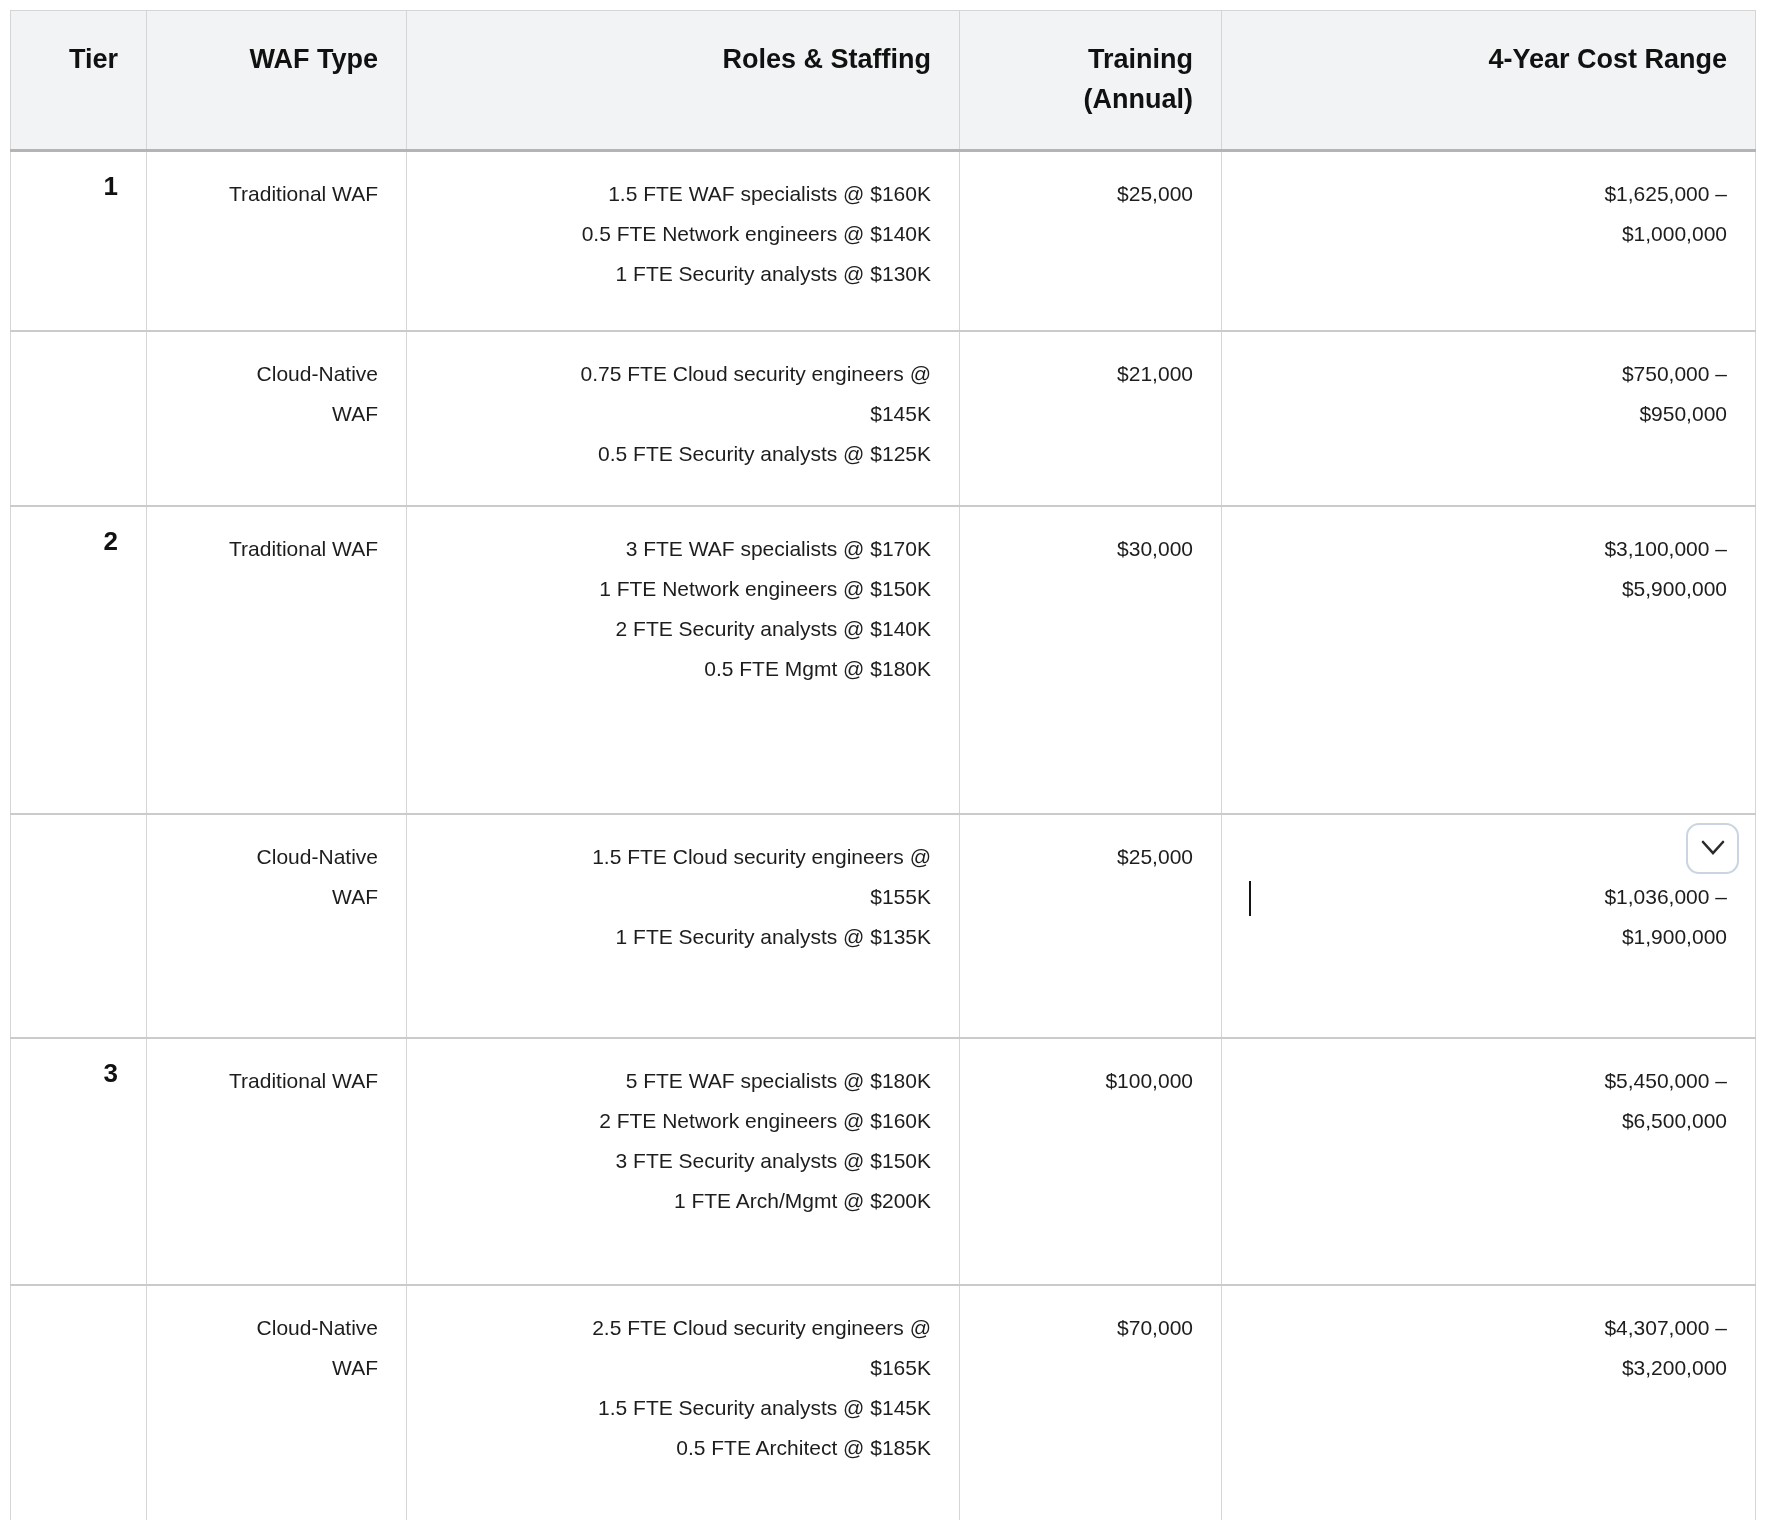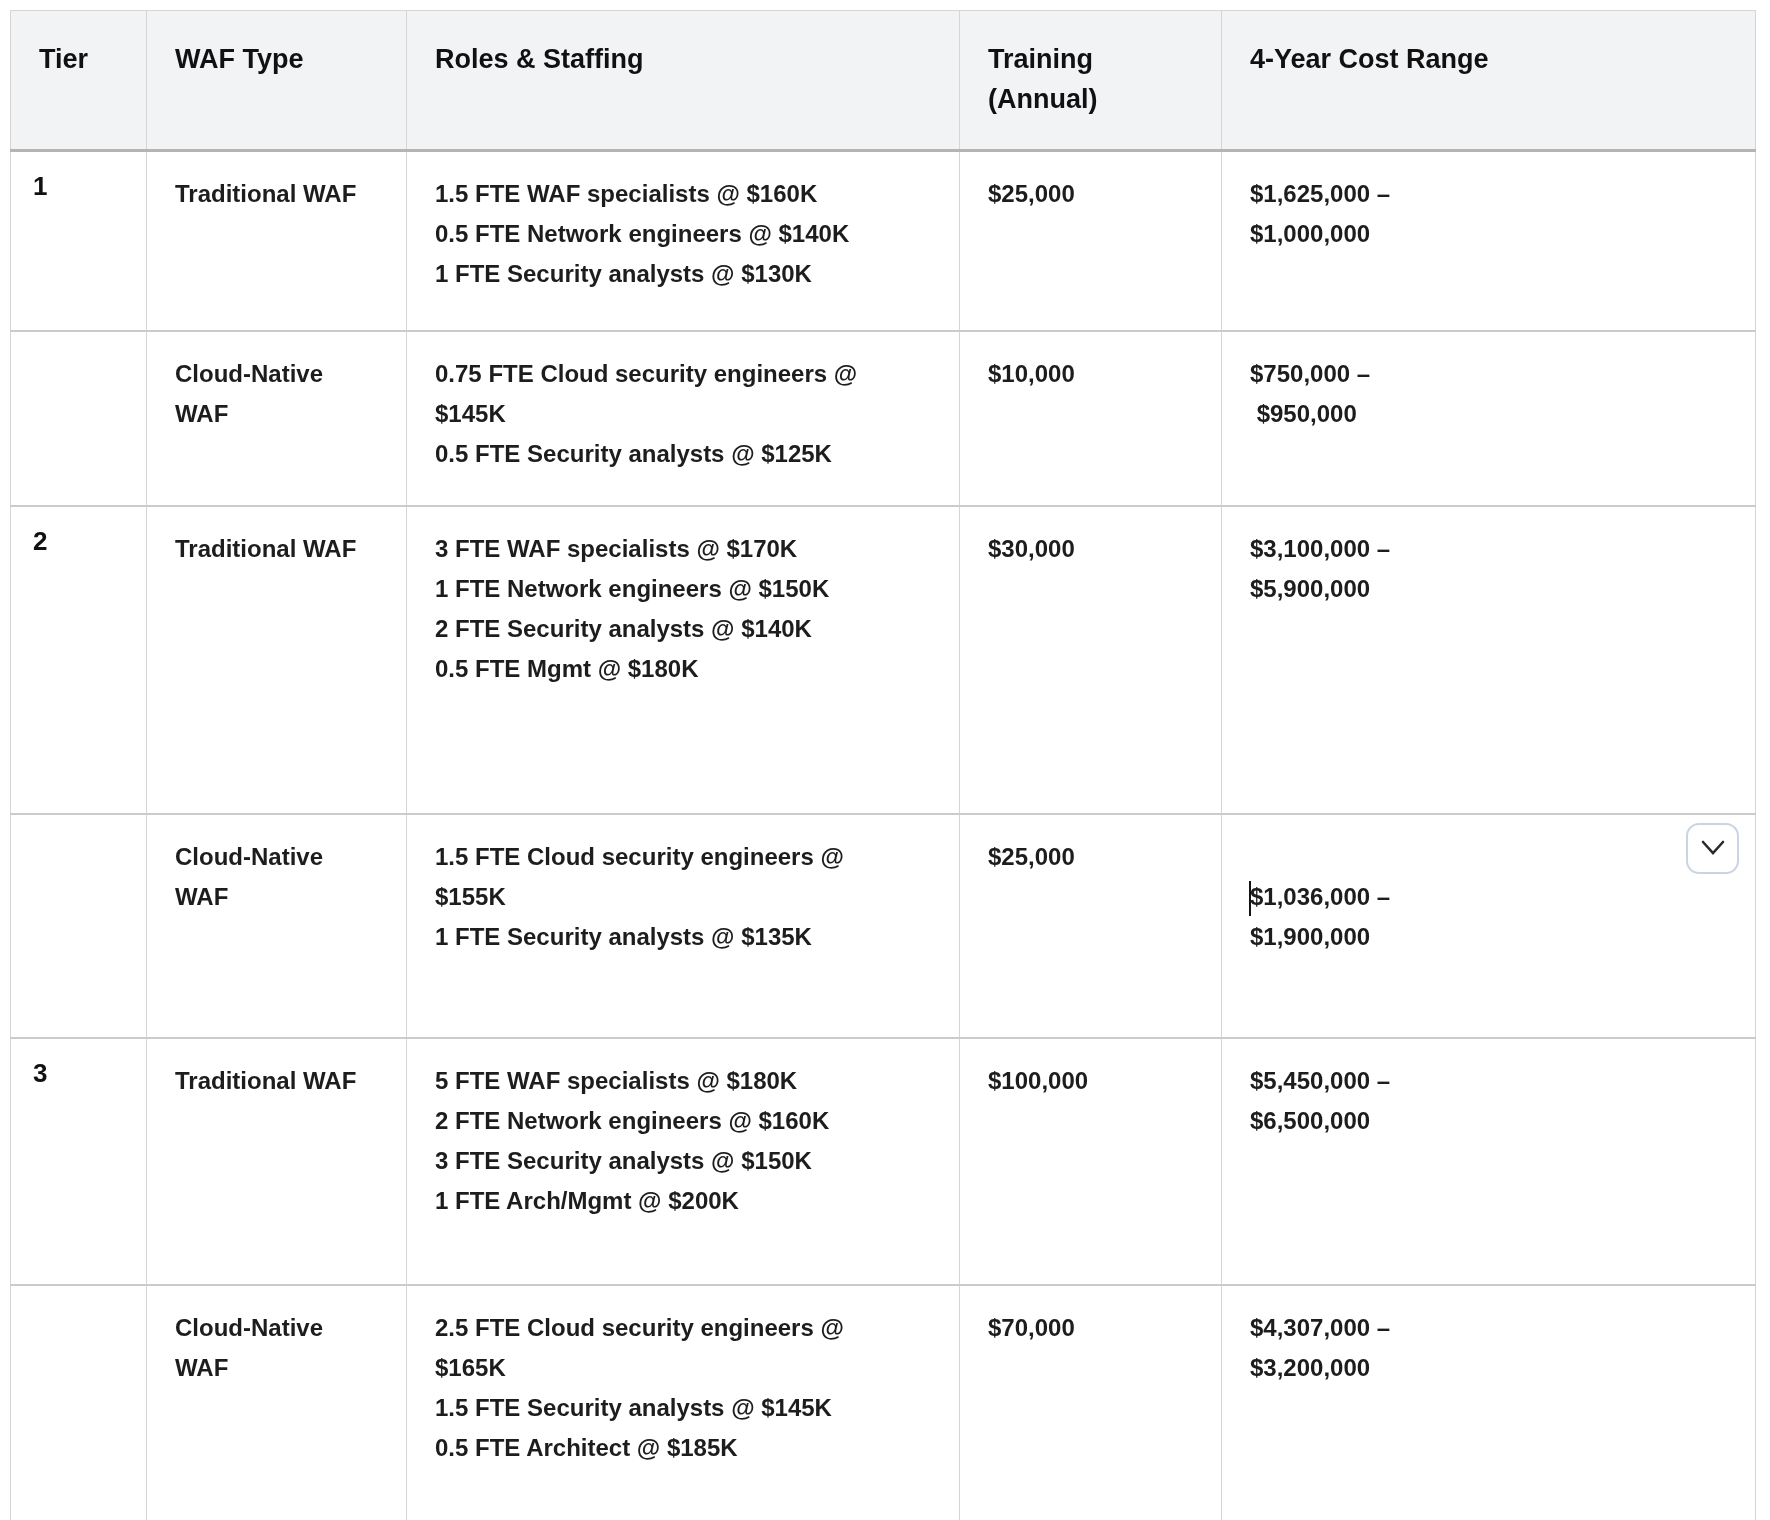--- a/index.html
+++ b/index.html
@@ -21,39 +21,39 @@
     border: 1px solid #d5d5d5;
   }
   col.c-tier  { width: 136px; }
   col.c-waf   { width: 260px; }
   col.c-roles { width: 553px; }
   col.c-train { width: 262px; }
   col.c-cost  { width: 534px; }
 
   th, td {
     vertical-align: top;
-    text-align: left;
+    text-align: right;
     border-right: 1px solid #d5d5d5;
     border-left: 1px solid #d5d5d5;
     white-space: pre-line;
     overflow: hidden;
   }
   th {
     background: #f1f3f4;
     border-bottom: 3px solid #b4b4b4;
     font-size: 27px;
     font-weight: 700;
     line-height: 40px;
     padding: 28px 28px 0 28px;
     color: #111111;
   }
   td {
     border-bottom: 2px solid #cbcbcb;
-    font-size: 24px;
-    font-weight: 700;
+    font-size: 21px;
+    font-weight: 400;
     line-height: 40px;
     padding: 22px 28px 0 28px;
   }
   tr.last-row td { border-bottom: 3px solid #b4b4b4; }
 
   td.tier-cell {
     font-weight: 700;
     font-size: 26px;
     padding-top: 14px;
     padding-left: 22px;
@@ -127,21 +127,21 @@
         <td class="cost-cell"><span>$1,625,000 –
 $1,000,000</span></td>
       </tr>
       <tr class="r2">
         <td class="tier-cell"><span></span></td>
         <td><span>Cloud-Native
 WAF</span></td>
         <td><span>0.75 FTE Cloud security engineers @
 $145K
 0.5 FTE Security analysts @ $125K</span></td>
-        <td><span>$10,000</span></td>
+        <td><span>$21,000</span></td>
         <td class="cost-cell"><span>$750,000 –
 &nbsp;$950,000</span></td>
       </tr>
       <tr class="r3">
         <td class="tier-cell"><span>2</span></td>
         <td><span>Traditional WAF</span></td>
         <td><span>3 FTE WAF specialists @ $170K
 1 FTE Network engineers @ $150K
 2 FTE Security analysts @ $140K
 0.5 FTE Mgmt @ $180K</span></td>

